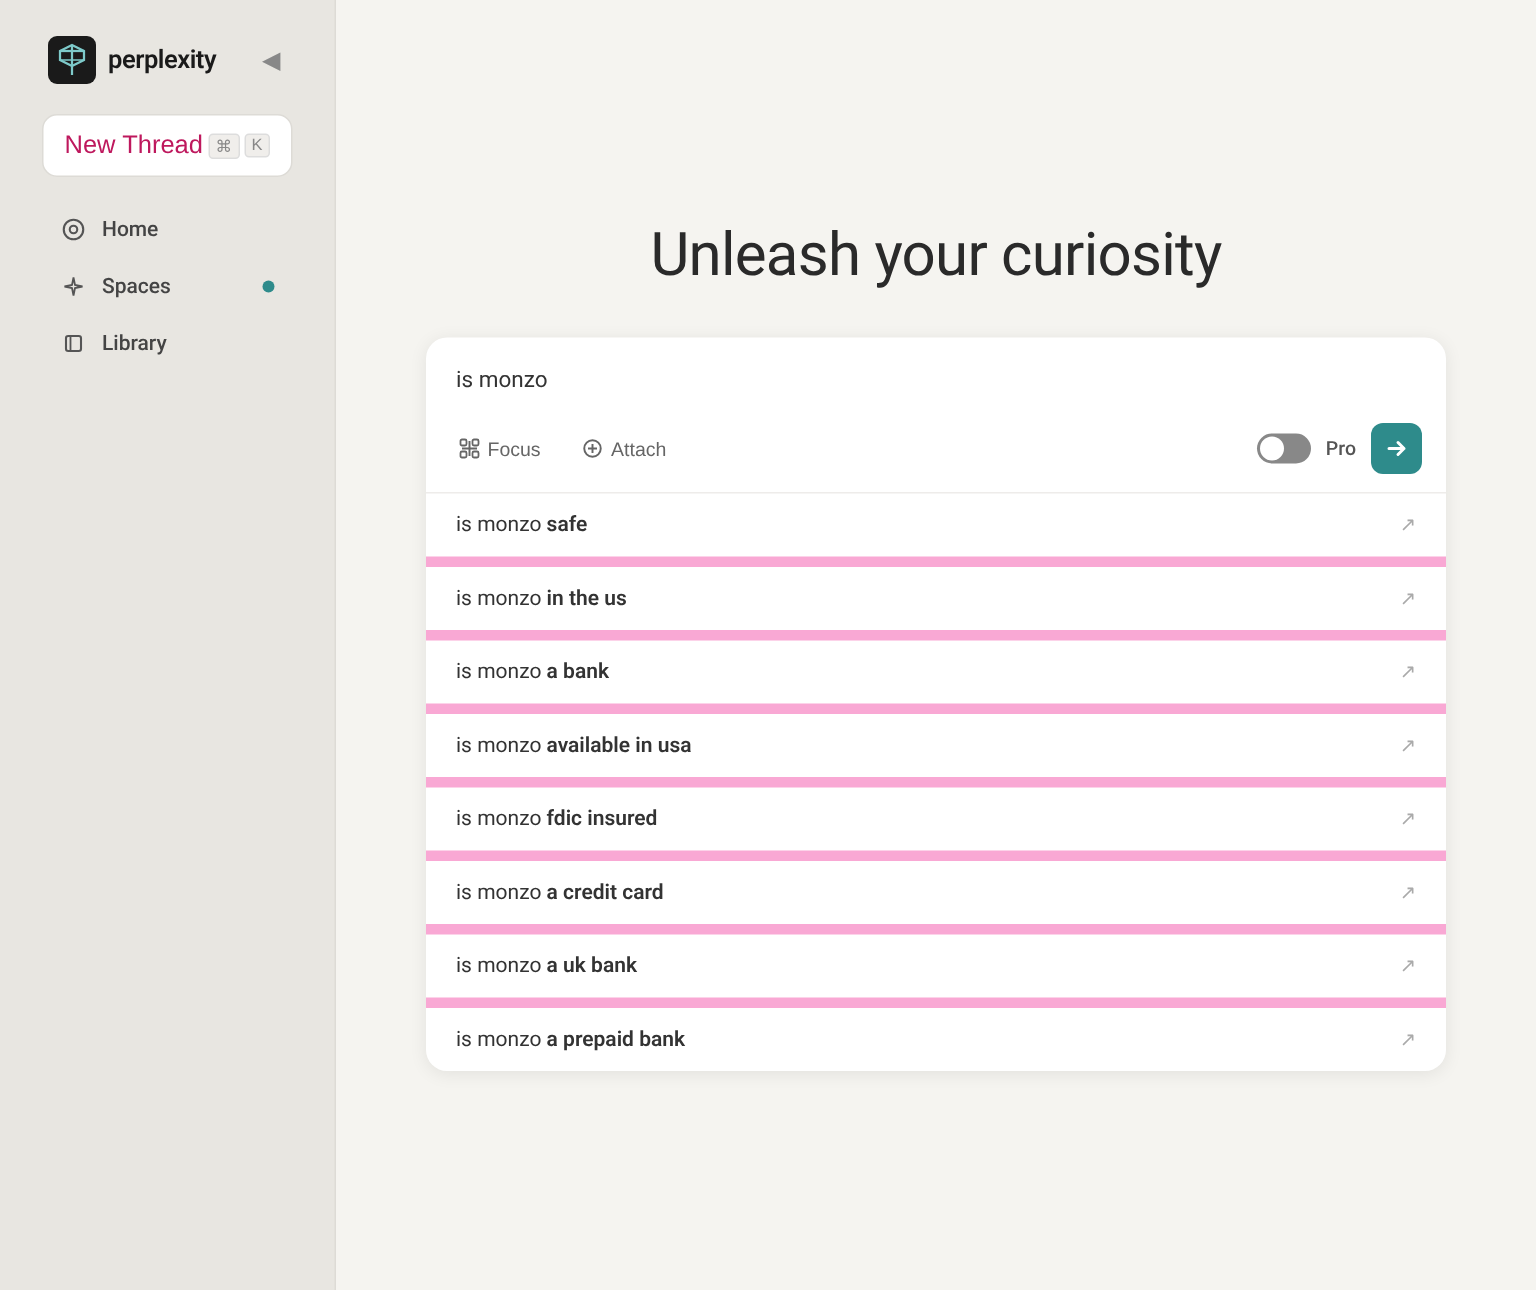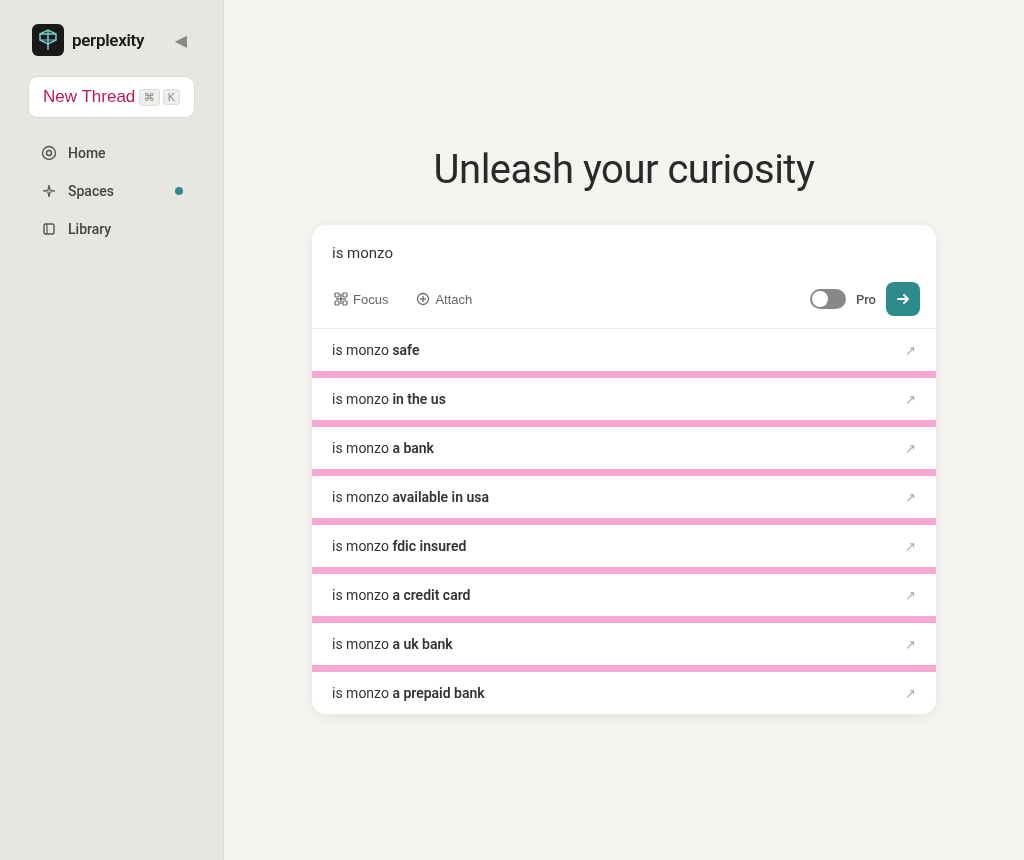--- a/index.html
+++ b/index.html
@@ -142,21 +142,21 @@
 
     .headline {
       font-size: 40px;
       font-weight: 400;
       color: #2a2a2a;
       margin-bottom: 32px;
       letter-spacing: -0.5px;
     }
 
     .search-container {
-      width: 624px;
+      width: 680px;
       background: #ffffff;
       border-radius: 14px;
       box-shadow: 0 2px 12px rgba(0,0,0,0.08);
       overflow: hidden;
     }
 
     .search-input-area {
       padding: 18px 20px 12px 20px;
     }
 

